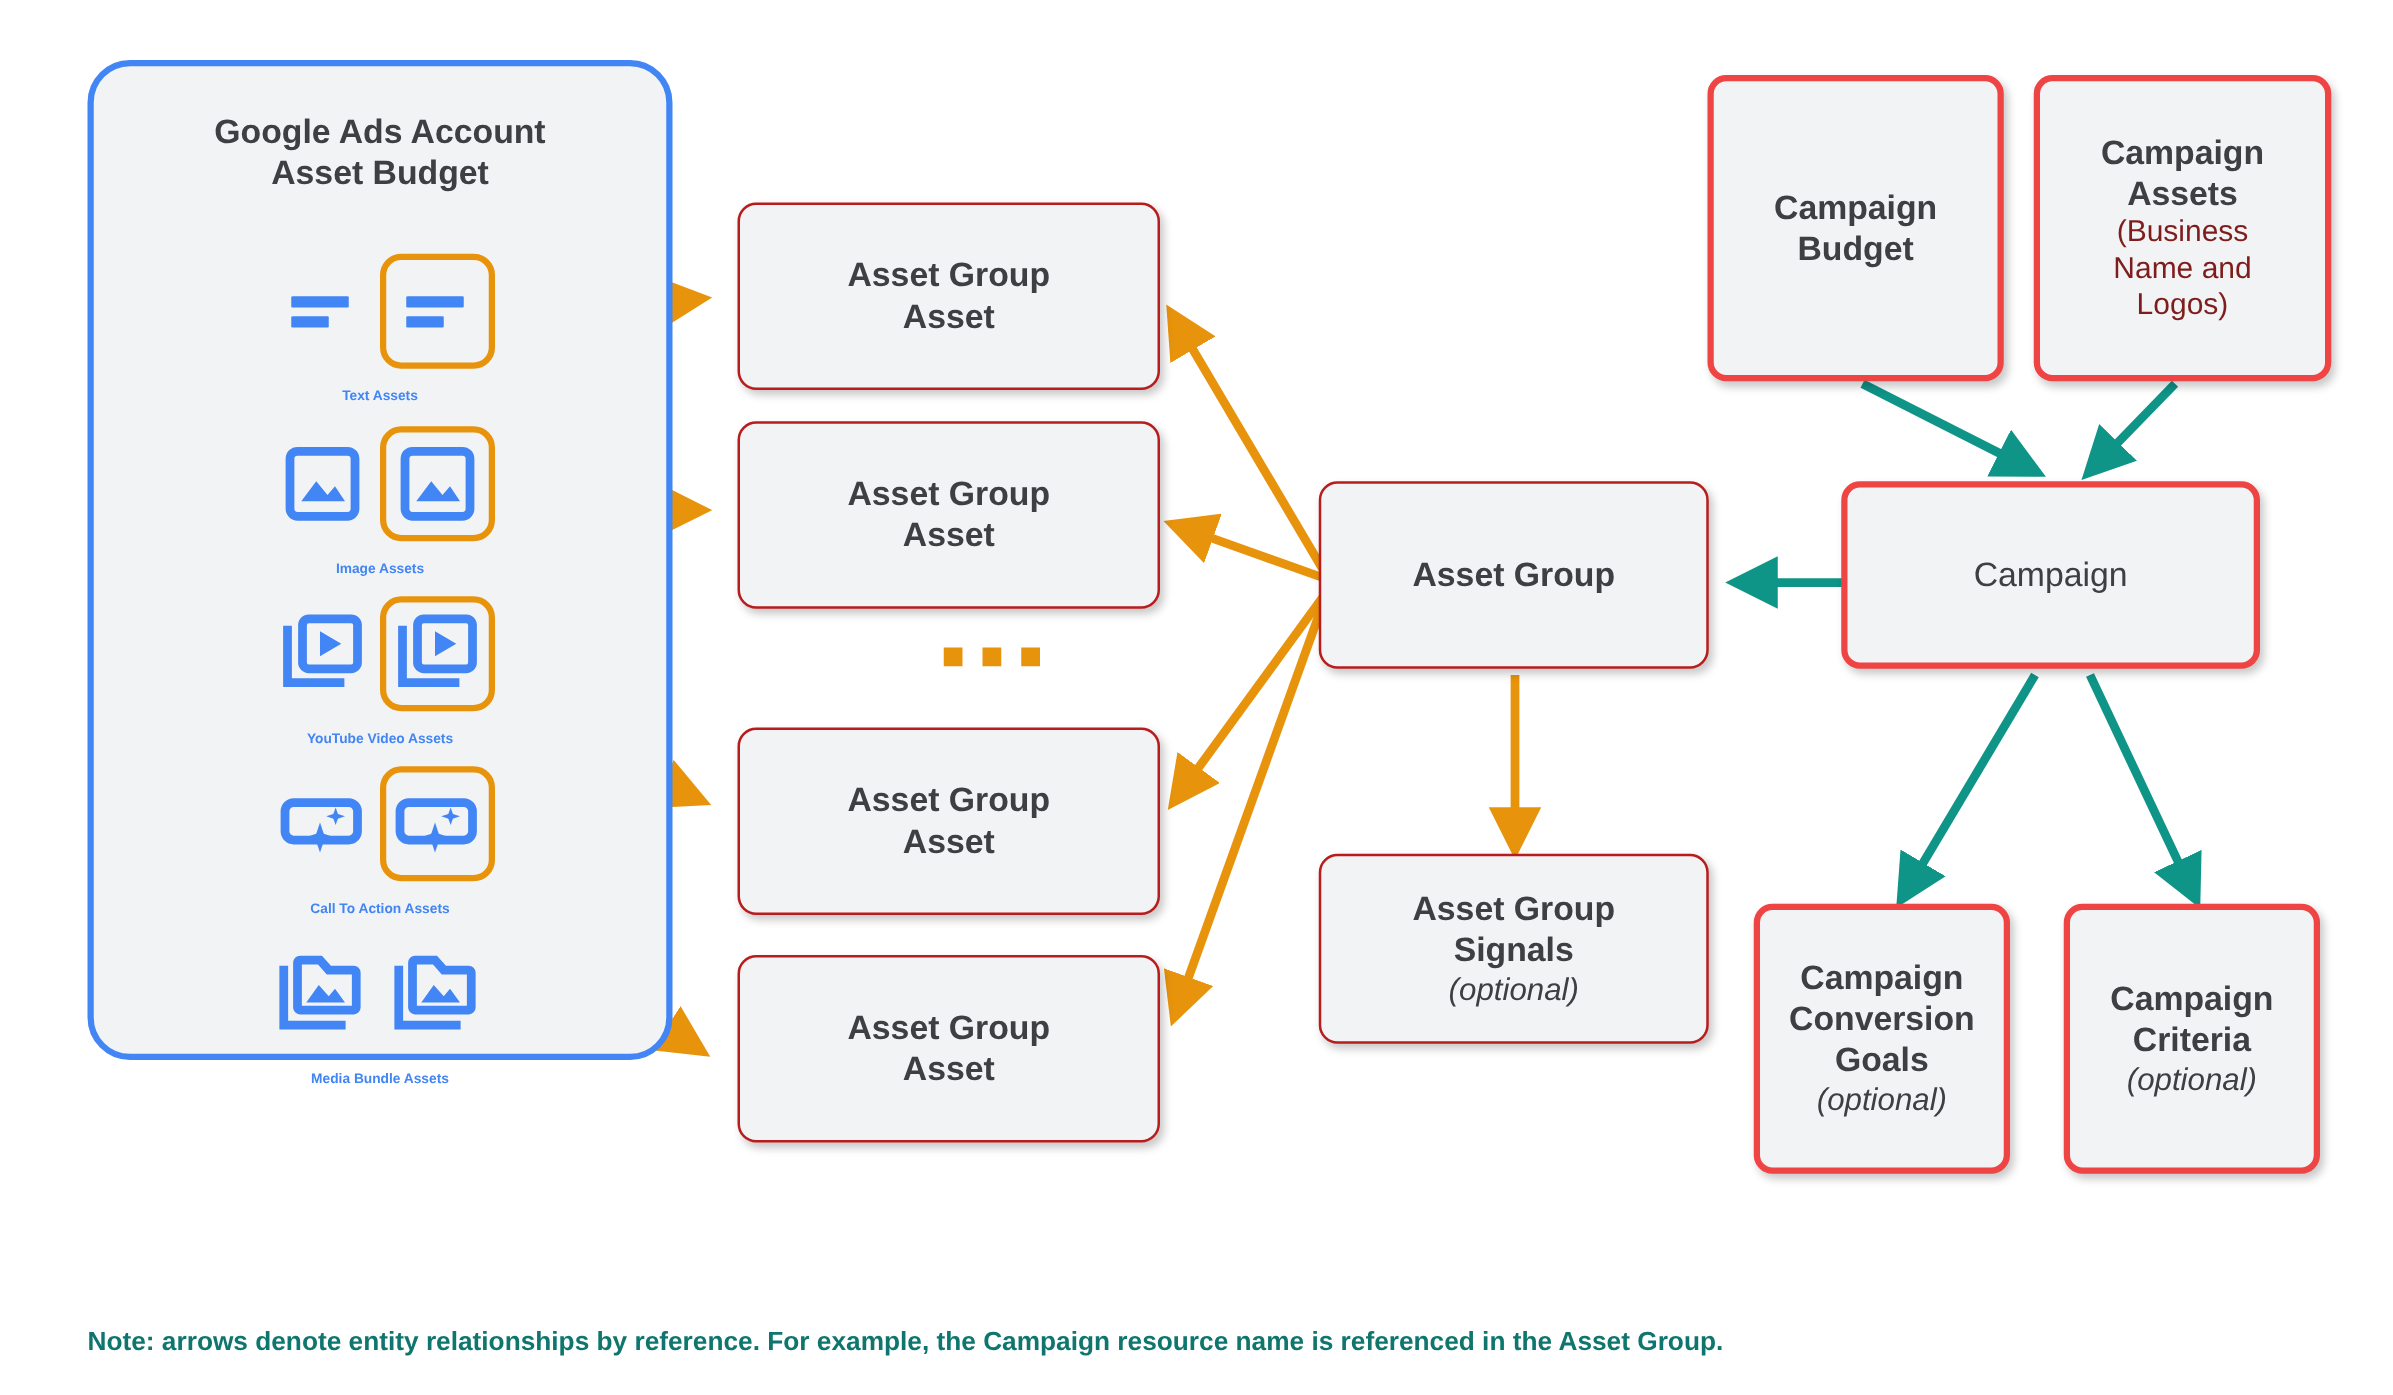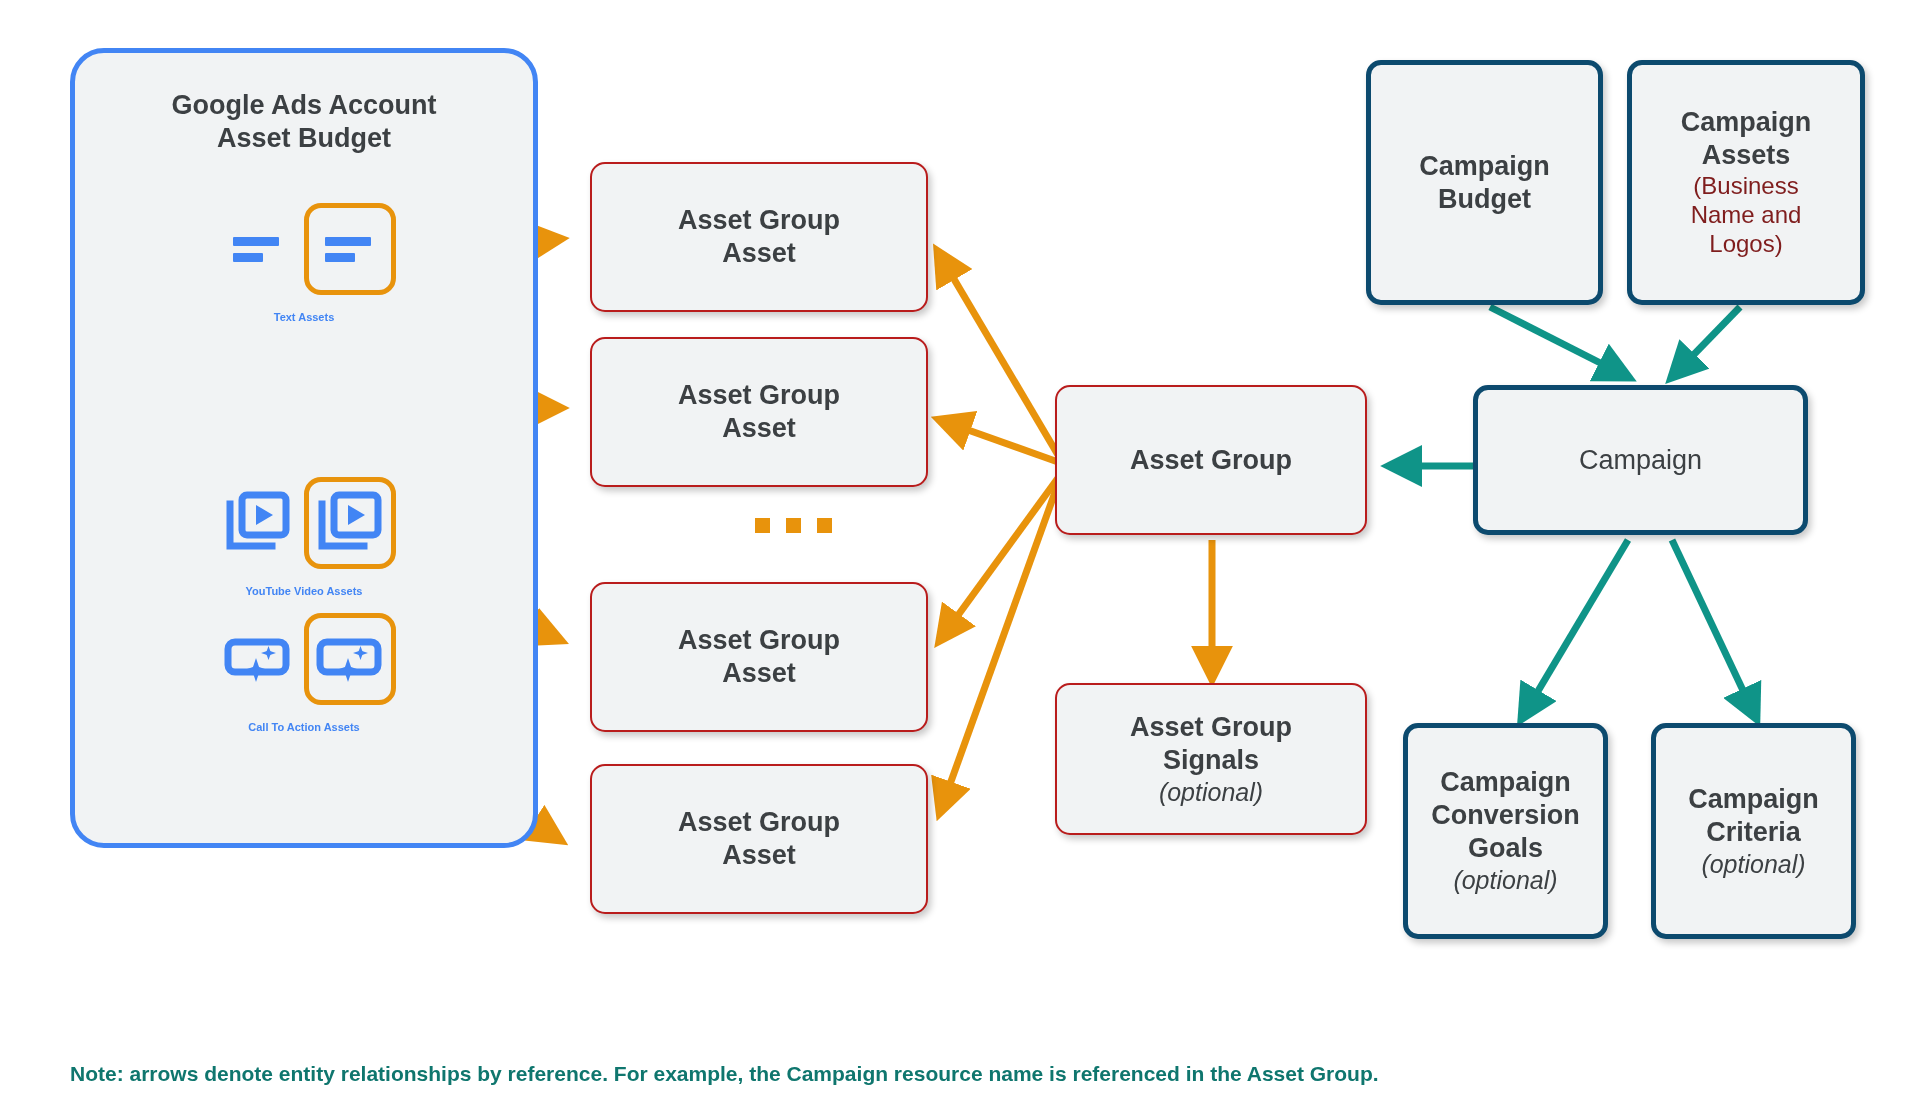--- a/index.html
+++ b/index.html
@@ -19,21 +19,21 @@
   .icon-pair{position:relative;display:flex;align-items:center;}
   .icon-slot{width:92px;height:92px;display:flex;align-items:center;justify-content:center;}
   .icon-slot.boxed{border:5px solid #e8930c;border-radius:17px;box-sizing:border-box;}
   .asset-label{text-align:center;font-size:11px;font-weight:bold;color:#4285f4;margin-top:16px;}
 
   .node{position:absolute;background:#f1f3f4;box-sizing:border-box;
         display:flex;align-items:center;justify-content:center;text-align:center;
         box-shadow:3px 4px 7px rgba(0,0,0,0.22);}
   .node .t{line-height:1.22;padding:0 8px;}
   .node.orange{border:2px solid #b91c1c;border-radius:15px;}
-  .node.teal{border:5px solid #0c4a6e;border-radius:15px;}
+  .node.teal{border:5px solid #ef4444;border-radius:15px;}
   .ttl{font-size:27px;font-weight:bold;color:#3c4043;}
   .ttl-reg{font-size:27px;font-weight:normal;color:#3c4043;}
   .sub{font-size:24px;font-weight:normal;font-style:normal;color:#7f1d1d;line-height:1.2;}
   .opt{font-size:25px;font-style:italic;font-weight:normal;color:#3c4043;}
 
   .ellipsis{position:absolute;display:flex;gap:16px;}
   .ellipsis i{display:block;width:15px;height:15px;background:#e8930c;}
 
   .note{position:absolute;left:70px;top:1062px;width:1780px;
         font-size:21px;font-weight:bold;color:#0f766e;letter-spacing:0px;}
@@ -109,20 +109,39 @@
             <svg width="58" height="44" viewBox="0 0 58 44">
                 <rect x="4" y="10" width="46" height="9" rx="1" fill="#4285f4"></rect>
                 <rect x="4" y="26" width="30" height="9" rx="1" fill="#4285f4"></rect>
               </svg>
           </div>
         </div>
       </div>
       <div class="asset-label">Text Assets</div>
     </div>
 
+    <div class="asset-row" style="top:288px">
+      <div class="asset-icons">
+        <div class="icon-pair">
+          <div class="icon-slot">
+            <svg width="62" height="62" viewBox="0 0 62 62">
+                <rect x="5" y="5" width="52" height="52" rx="6" fill="none" stroke="#4285f4" stroke-width="7"></rect>
+                <path d="M14 45 L26 29 L35 40 L41 33 L49 45 Z" fill="#4285f4"></path>
+              </svg>
+          </div>
+          <div class="icon-slot boxed">
+            <svg width="62" height="62" viewBox="0 0 62 62">
+                <rect x="5" y="5" width="52" height="52" rx="6" fill="none" stroke="#4285f4" stroke-width="7"></rect>
+                <path d="M14 45 L26 29 L35 40 L41 33 L49 45 Z" fill="#4285f4"></path>
+              </svg>
+          </div>
+        </div>
+      </div>
+      <div class="asset-label">Image Assets</div>
+    </div>
 
     <div class="asset-row" style="top:560px">
       <div class="asset-icons">
         <div class="icon-pair">
           <div class="icon-slot">
             <svg width="72" height="56" viewBox="0 0 72 56">
                 <rect x="6" y="11" width="58" height="30" rx="7" fill="none" stroke="#4285f4" stroke-width="7"></rect>
                 <path d="M30 39 L34 27 L38 39 L34 51 Z" fill="#4285f4"></path>
                 <path d="M22 39 L34 35 L46 39 L34 43 Z" fill="#4285f4"></path>
                 <path d="M44 22 L46.5 15 L49 22 L46.5 29 Z" fill="#4285f4"></path>
@@ -158,20 +177,41 @@
                 <path d="M7 14 L7 56 L49 56" fill="none" stroke="#4285f4" stroke-width="7" stroke-linecap="square"></path>
                 <rect x="19" y="5" width="44" height="40" rx="5" fill="none" stroke="#4285f4" stroke-width="7"></rect>
                 <path d="M33 15 L50 25 L33 35 Z" fill="#4285f4"></path>
               </svg>
           </div>
         </div>
       </div>
       <div class="asset-label">YouTube Video  Assets</div>
     </div>
 
+    <div class="asset-row" style="top:696px">
+      <div class="asset-icons">
+        <div class="icon-pair">
+          <div class="icon-slot">
+            <svg width="76" height="70" viewBox="0 0 76 70">
+                <path d="M7 16 L7 60 L53 60" fill="none" stroke="#4285f4" stroke-width="7" stroke-linecap="square"></path>
+                <path d="M20 8 h16 l7 8 h20 a2 2 0 0 1 2 2 v28 a2 2 0 0 1 -2 2 h-43 a2 2 0 0 1 -2 -2 v-36 a2 2 0 0 1 2 -2 z" fill="none" stroke="#4285f4" stroke-width="7"></path>
+                <path d="M25 42 L35 28 L43 37 L48 31 L56 42 Z" fill="#4285f4"></path>
+              </svg>
+          </div>
+          <div class="icon-slot">
+            <svg width="76" height="70" viewBox="0 0 76 70">
+                <path d="M7 16 L7 60 L53 60" fill="none" stroke="#4285f4" stroke-width="7" stroke-linecap="square"></path>
+                <path d="M20 8 h16 l7 8 h20 a2 2 0 0 1 2 2 v28 a2 2 0 0 1 -2 2 h-43 a2 2 0 0 1 -2 -2 v-36 a2 2 0 0 1 2 -2 z" fill="none" stroke="#4285f4" stroke-width="7"></path>
+                <path d="M25 42 L35 28 L43 37 L48 31 L56 42 Z" fill="#4285f4"></path>
+              </svg>
+          </div>
+        </div>
+      </div>
+      <div class="asset-label">Media Bundle  Assets</div>
+    </div>
   </div>
 
   <div class="node orange" style="left:590px;top:162px;width:338px;height:150px">
     <div class="t">
       <div class="ttl">Asset Group</div>
       <div class="ttl">Asset</div>
     </div>
   </div>
 
   <div class="node orange" style="left:590px;top:337px;width:338px;height:150px">

